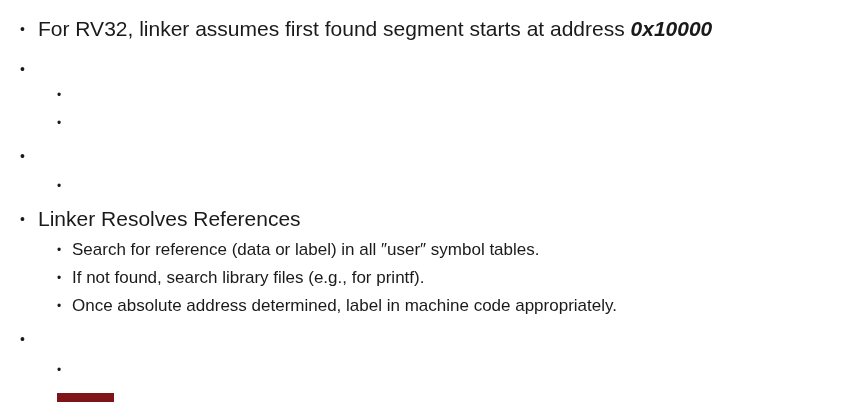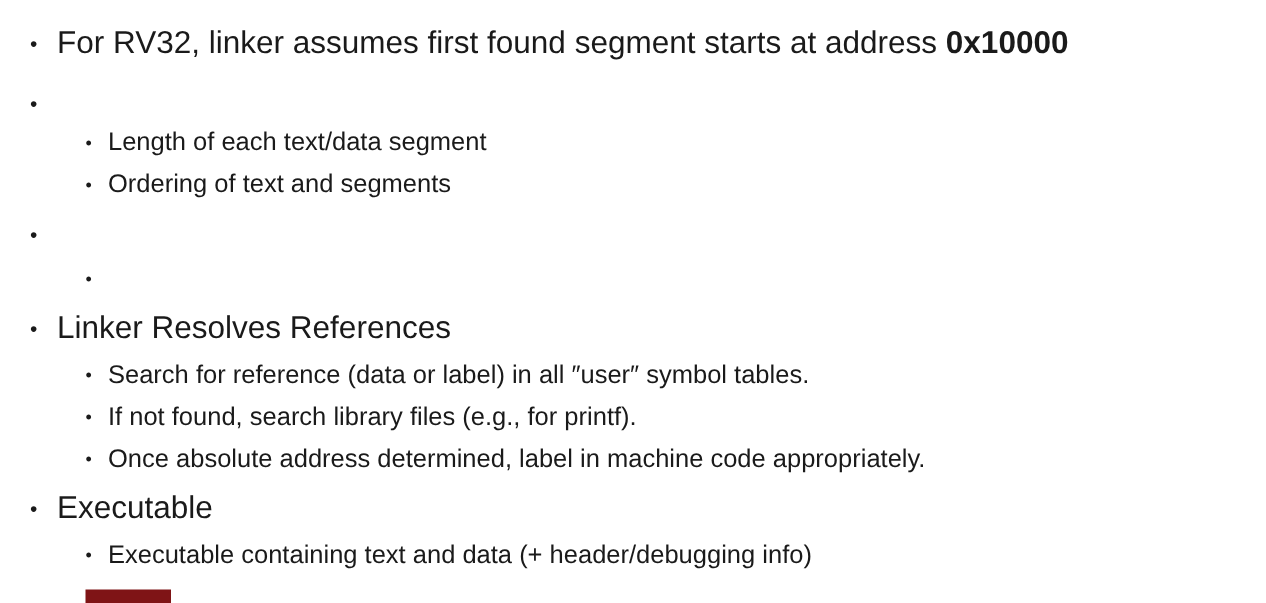--- a/index.html
+++ b/index.html
@@ -16,21 +16,21 @@
     position: absolute;
     left: 0;
     width: 844px;
     white-space: nowrap;
   }
   .row.l1 { font-size: 21px; line-height: 28px; padding-left: 38px; box-sizing: border-box; }
   .row.l2 { font-size: 17px; line-height: 24px; padding-left: 72px; box-sizing: border-box; }
   .dot { position: absolute; top: 0; }
   .l1 .dot { left: 20px; font-size: 14px; line-height: 28px; }
   .l2 .dot { left: 57px; font-size: 12px; line-height: 24px; }
-  .bold { font-weight: bold; }
+  .bold { font-weight: bold; font-style: italic; }
   #accent-bar {
     position: absolute;
     left: 57px;
     top: 393px;
     width: 57px;
     height: 9px;
     background: #7f1416; 
   }
 </style>
 </head>
@@ -42,26 +42,24 @@
     <span class="dot">•</span>
     <span class="txt">For RV32, linker assumes first found segment starts at address </span><span class="txt bold">0x10000</span>
   </div>
 
   <div class="row l1" style="top:55px">
     <span class="dot">•</span>
   </div>
 
   <div class="row l2" style="top:83px">
     <span class="dot">•</span>
-    <span class="txt">Length of each text/data segment</span>
   </div>
 
   <div class="row l2" style="top:111px">
     <span class="dot">•</span>
-    <span class="txt">Ordering of text and segments</span>
   </div>
 
   <div class="row l1" style="top:142px">
     <span class="dot">•</span>
   </div>
 
   <div class="row l2" style="top:174px">
     <span class="dot">•</span>
   </div>
 
@@ -80,23 +78,21 @@
     <span class="txt">If not found, search library files (e.g., for printf).</span>
   </div>
 
   <div class="row l2" style="top:294px">
     <span class="dot">•</span>
     <span class="txt">Once absolute address determined, label in machine code appropriately.</span>
   </div>
 
   <div class="row l1" style="top:325px">
     <span class="dot">•</span>
-    <span class="txt">Executable</span>
   </div>
 
   <div class="row l2" style="top:358px">
     <span class="dot">•</span>
-    <span class="txt">Executable containing text and data (+ header/debugging info)</span>
   </div>
 
   <div id="accent-bar"></div>
 
 </div>
 
 </body></html>

